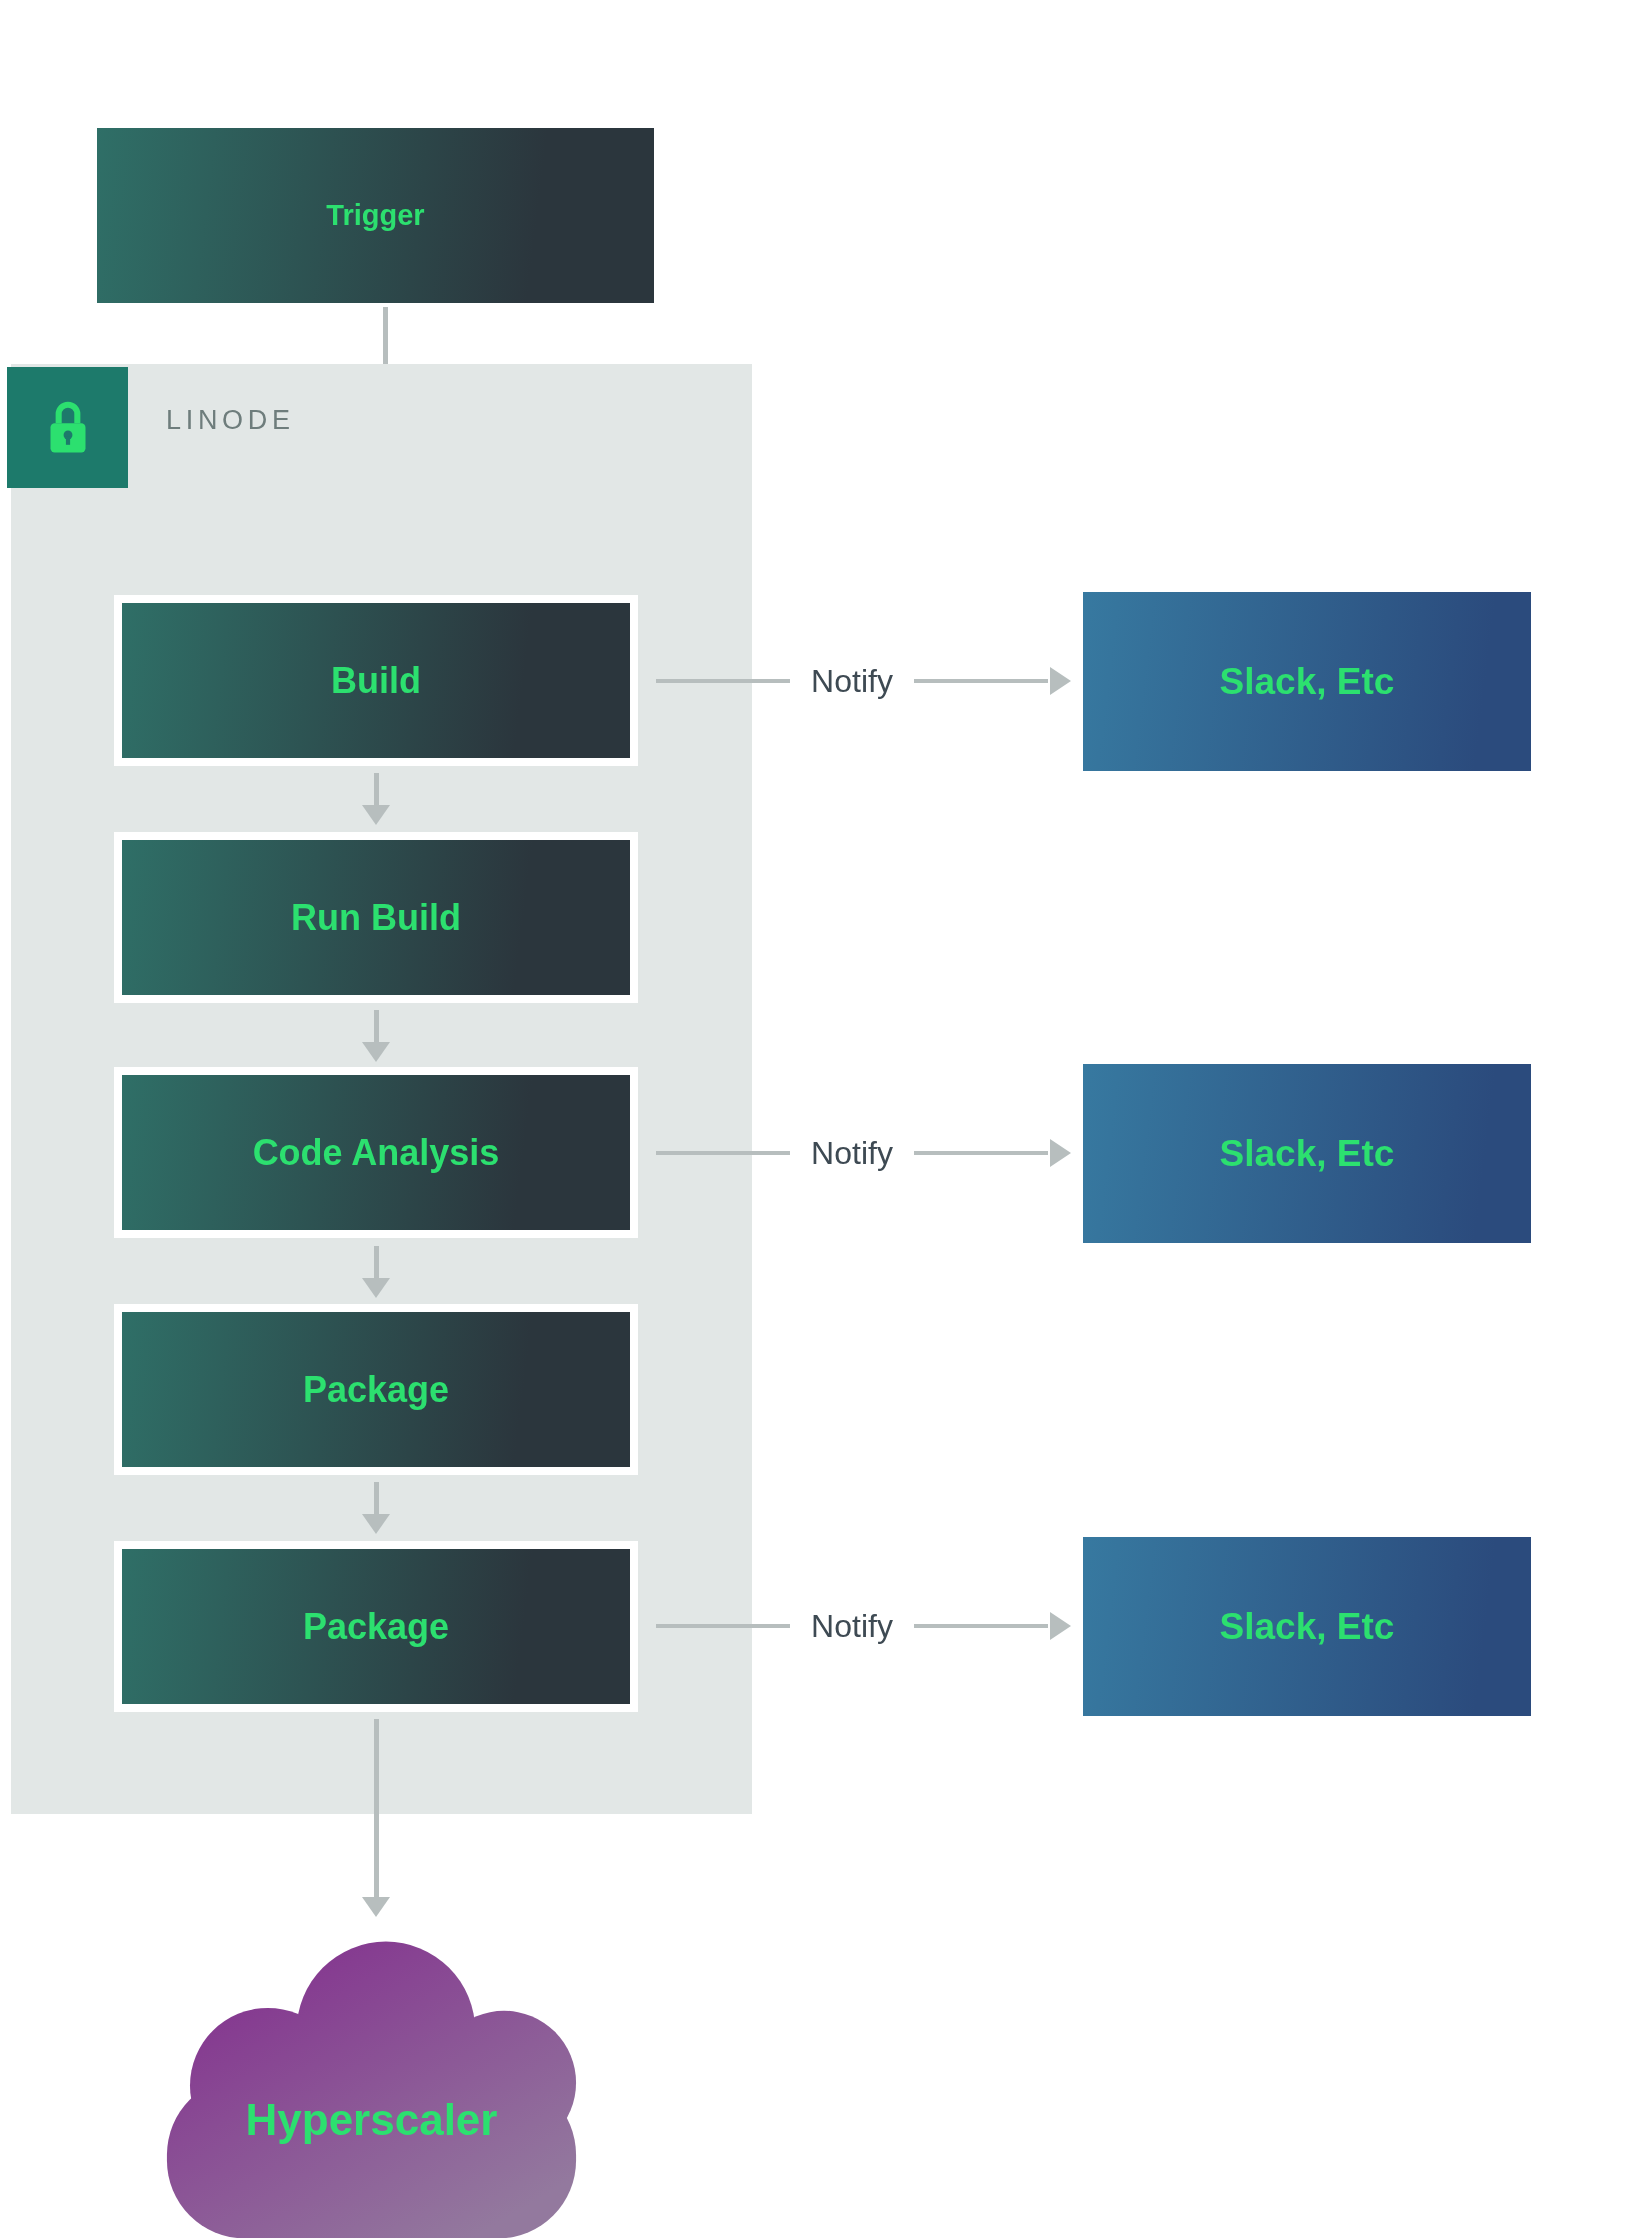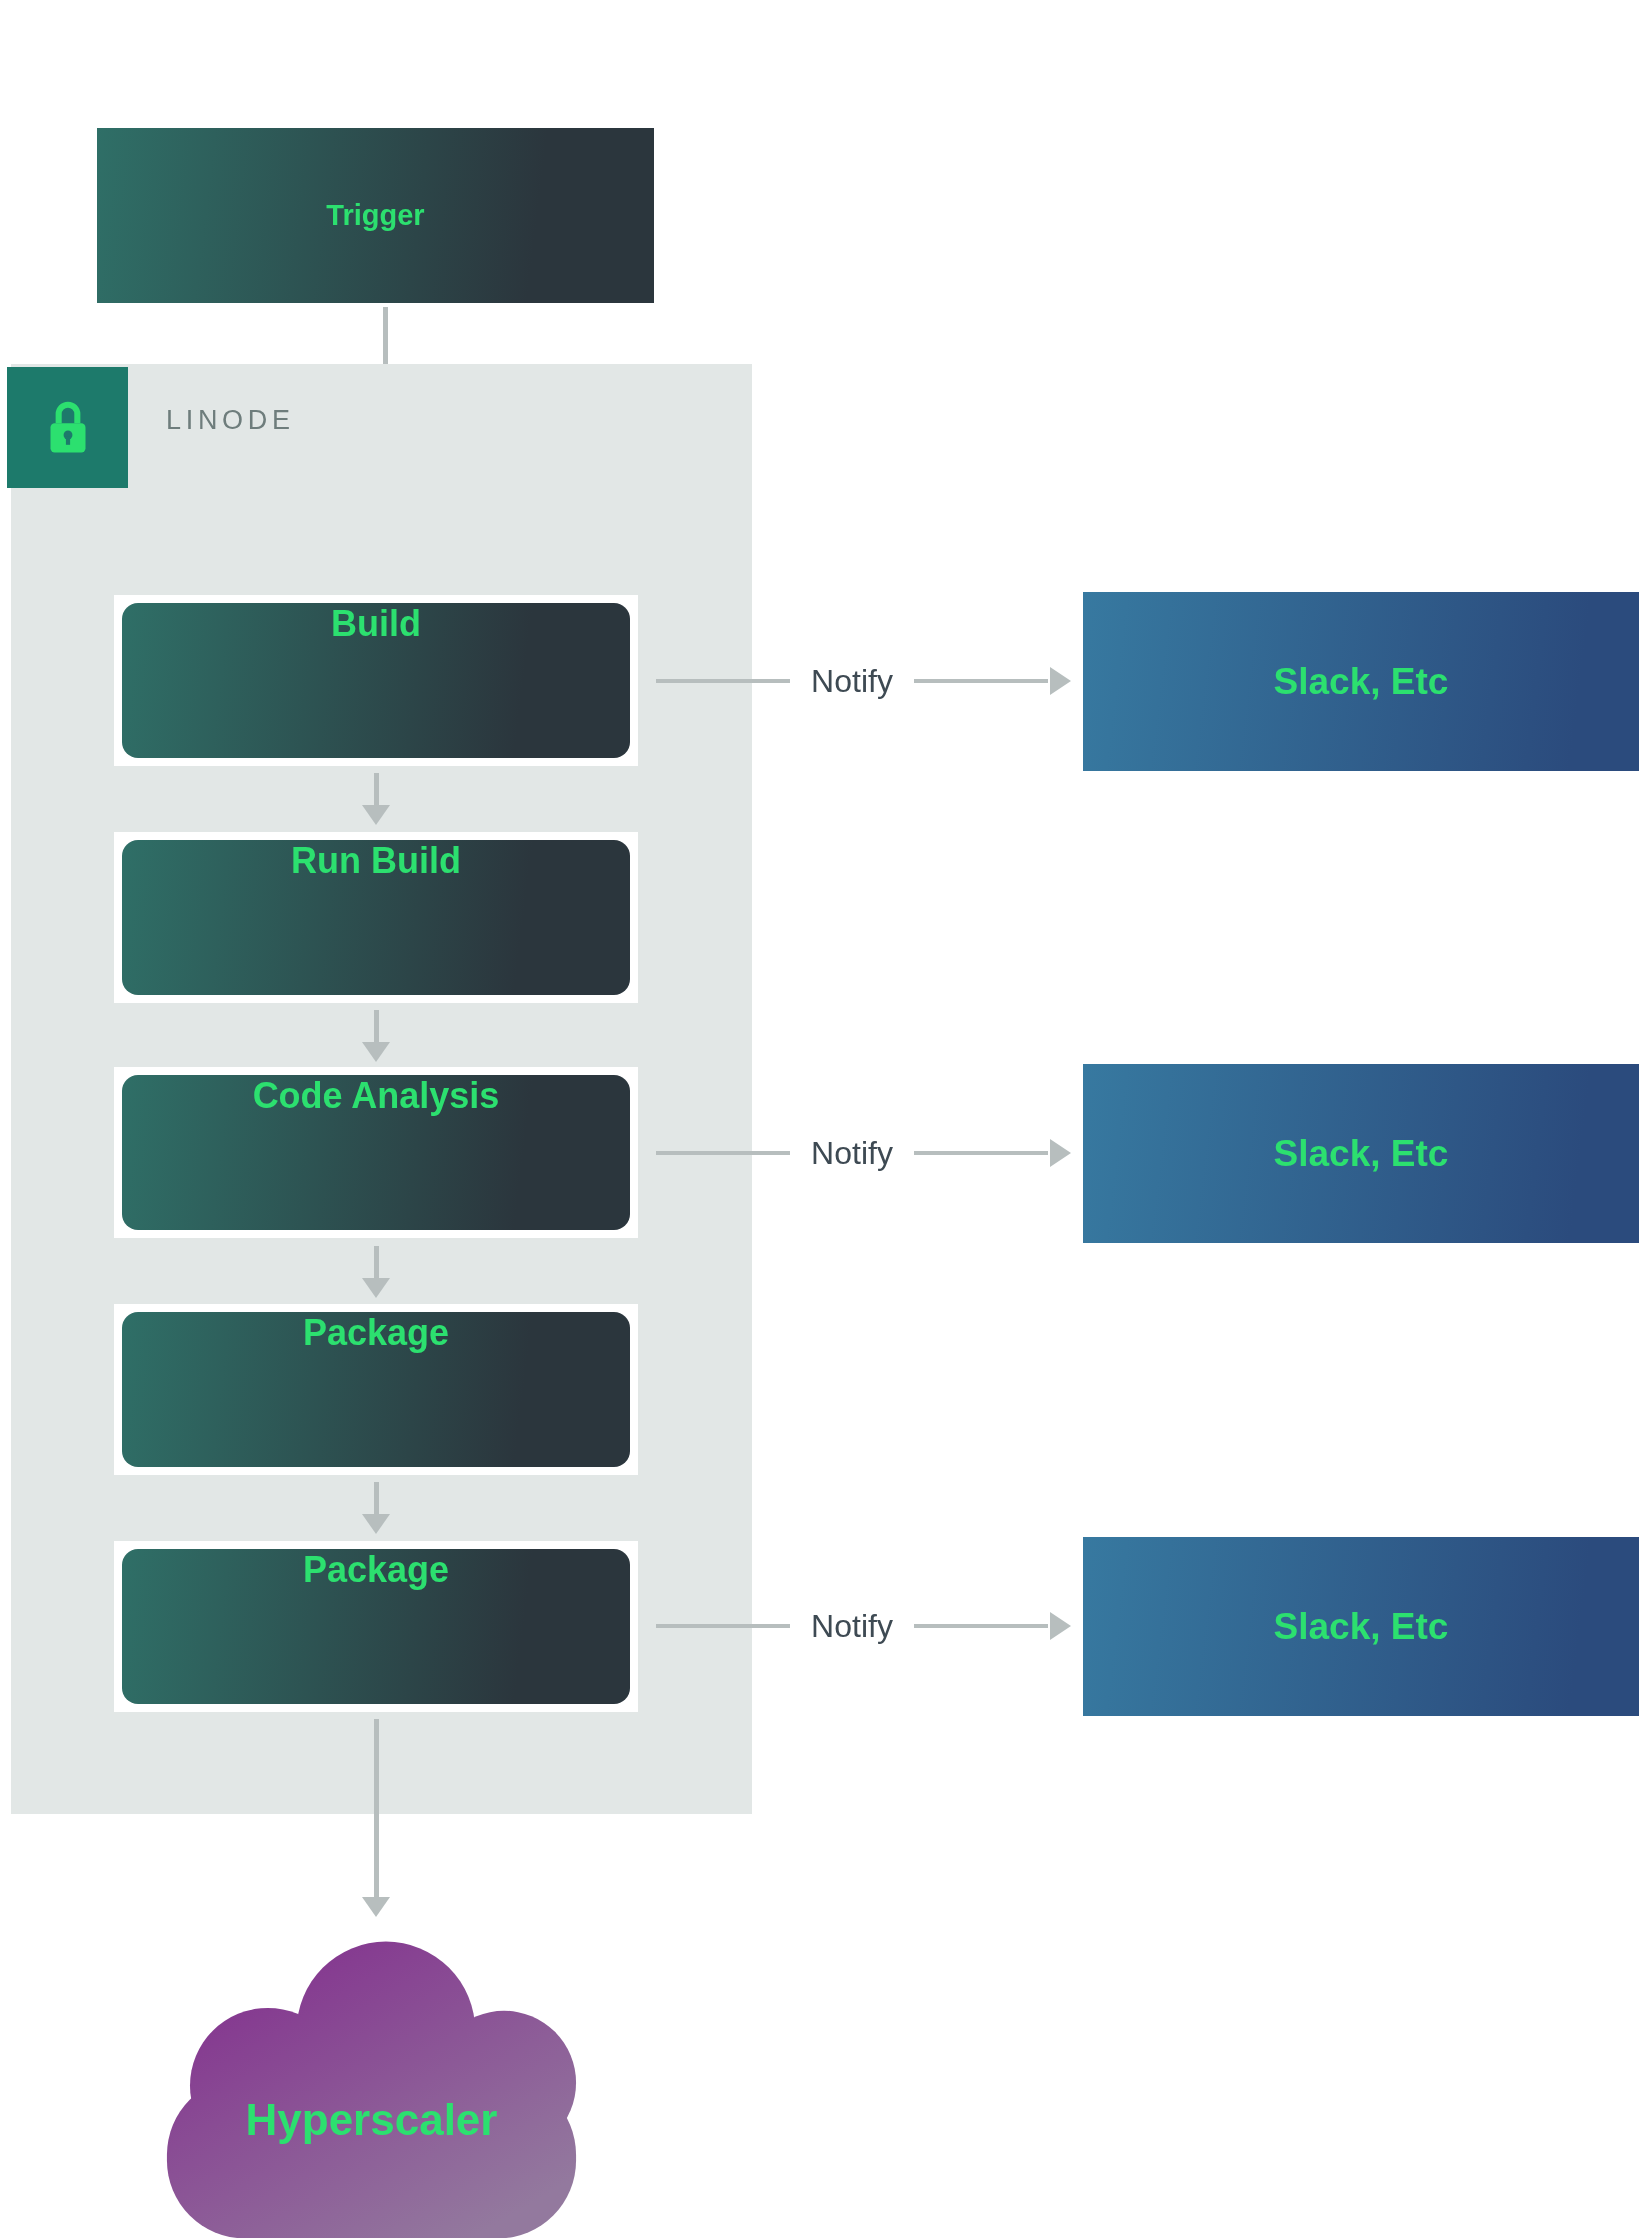--- a/index.html
+++ b/index.html
@@ -41,21 +41,21 @@
   }
 
   
   .stage{
     position:absolute;left:114px;width:524px;height:171px;
     background:#ffffff;box-sizing:border-box;padding:8px;
   }
   .stage-inner{
     width:100%;height:100%;
     background:linear-gradient(97deg,#2f6f67 0%,#2b363d 78%);
-    display:flex;align-items:flex-start;justify-content:center;border-radius:16px;
+    display:flex;align-items:center;justify-content:center;
   }
   .stage .green-label{font-size:36px;}
   .s1{top:595px}.s2{top:832px}.s3{top:1067px}.s4{top:1304px}.s5{top:1541px}
 
   
   .va{position:absolute;left:383px;width:4.7px;background:#b7bebe;}
   .va::after{
     content:"";position:absolute;left:50%;bottom:-20px;transform:translateX(-50%);
     width:0;height:0;
     border-left:14px solid transparent;border-right:14px solid transparent;
@@ -78,21 +78,21 @@
   .harrow::after{
     content:"";position:absolute;right:-22.6px;top:50%;transform:translateY(-50%);
     width:0;height:0;
     border-top:14px solid transparent;border-bottom:14px solid transparent;
     border-left:21.6px solid #b7bebe;
   }
   .notify-label{font-size:32px;color:#3e4a53;font-weight:400;white-space:nowrap;}
 
   
   .slack{
-    position:absolute;left:1083px;width:556px;height:179px;
+    position:absolute;left:1083px;width:448px;height:179px;
     background:linear-gradient(97deg,#3779a0 0%,#2b4b7d 88%);
     display:flex;align-items:center;justify-content:center;
   }
   .slack .green-label{font-size:37px;}
   .k1{top:592px}.k2{top:1064px}.k3{top:1537px}
 
   
   .cloud-wrap{position:absolute;left:141px;top:1941px;width:461px;height:298px;}
   .cloud-wrap svg{display:block;width:100%;height:100%;}
   .cloud-label{

